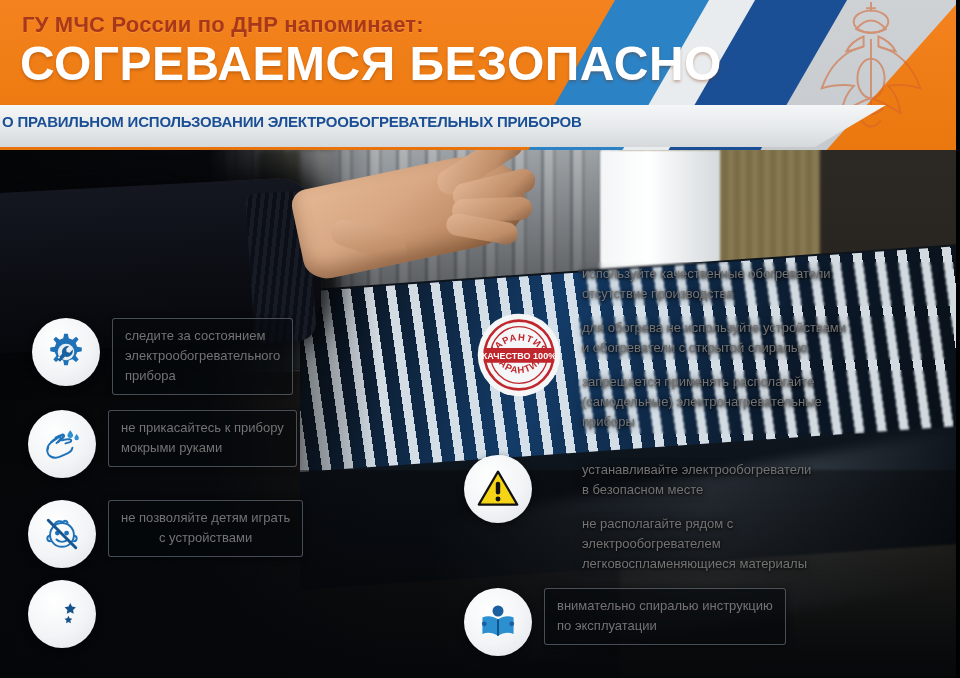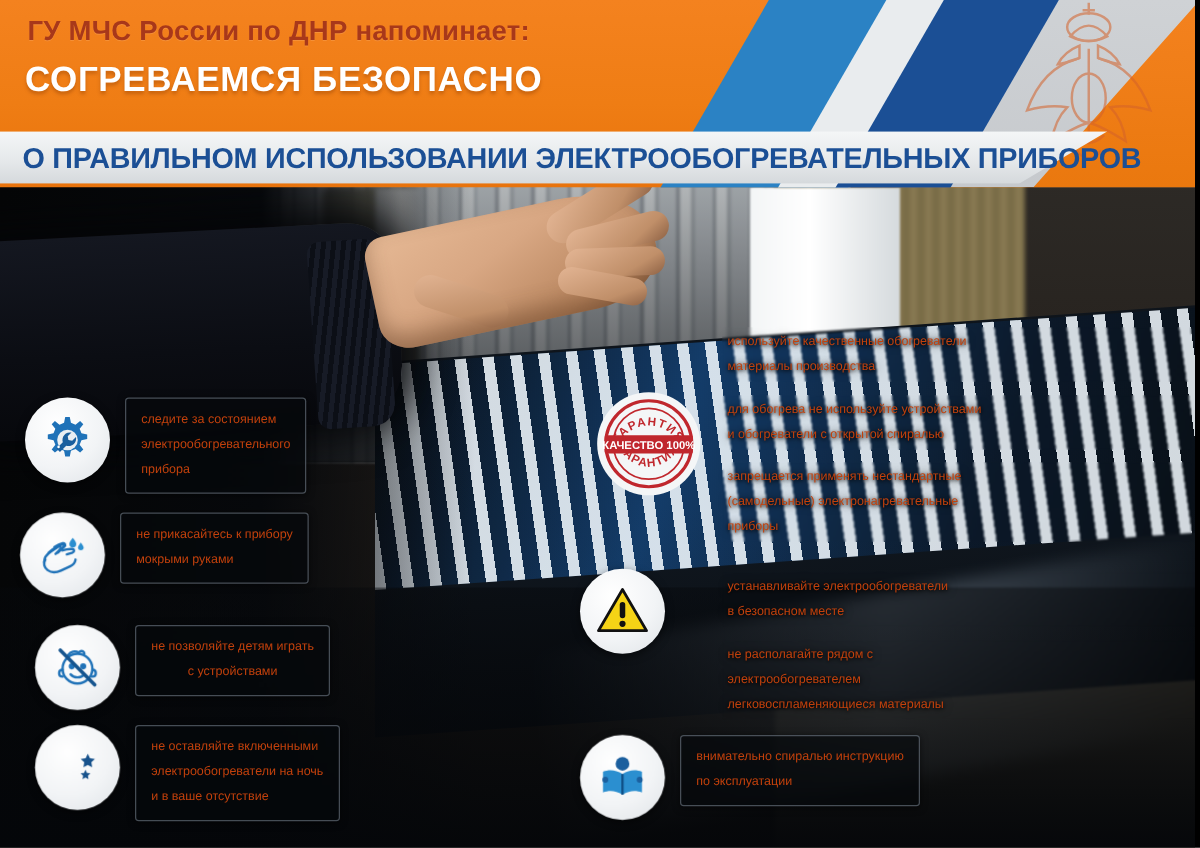--- a/index.html
+++ b/index.html
@@ -155,66 +155,66 @@
   }
   .hdr-eagle svg{width:100%;height:100%;}
 
   .hdr-line1{
     position:absolute;left:22px;top:12px;
     font-size:22px;font-weight:bold;color:#a8381a;letter-spacing:.2px;
     text-shadow:0 1px 0 rgba(255,190,140,.25);
   }
   .hdr-line2{
     position:absolute;left:20px;top:40px;
-    font-size:28px;font-weight:bold;color:#ffffff;letter-spacing:.5px;
+    font-size:48px;font-weight:bold;color:#ffffff;letter-spacing:.5px;
     line-height:48px;
     text-shadow:0 2px 3px rgba(120,50,0,.35);
   }
 
   
   .subbar{
     position:absolute;left:0;top:105px;width:886px;height:42px;
     background:linear-gradient(180deg,#f4f6f7 0%,#e6e9eb 55%,#d5d9dc 100%);
     clip-path:polygon(0 0,100% 0,92% 100%,0 100%);
     box-shadow:0 1px 3px rgba(0,0,0,.35);
   }
   .subbar-text{
-    position:absolute;left:18px;top:113px;width:880px;
-    font-size:23px;font-weight:bold;color:#1b4f95;letter-spacing:-.2px;
+    position:absolute;left:2px;top:113px;width:880px;
+    font-size:15px;font-weight:bold;color:#1b4f95;letter-spacing:-.2px;
     white-space:nowrap;
   }
 
   
   .tip{position:absolute;display:flex;align-items:flex-start;}
   .badge{
     width:68px;height:68px;border-radius:50%;flex:0 0 68px;
     background:radial-gradient(circle at 38% 32%,#ffffff 0%,#f2f4f6 55%,#dfe3e7 100%);
     box-shadow:0 2px 7px rgba(0,0,0,.55);
     display:flex;align-items:center;justify-content:center;
   }
   .badge svg{width:44px;height:44px;display:block;}
   .txtbox{
     margin-left:12px;
     background:rgba(5,8,12,.62);
     border:1px solid rgba(150,165,180,.45);
     border-radius:3px;
     padding:7px 12px 8px 12px;
-    color:#c2410c;font-size:10px;line-height:20px;
+    color:#737373;font-size:13px;line-height:20px;
     box-shadow:0 1px 6px rgba(0,0,0,.55);
     backdrop-filter:blur(1px);
   }
   .txtbox.plain{
     background:transparent;border:none;box-shadow:none;
     text-shadow:0 1px 3px rgba(0,0,0,.95),0 0 8px rgba(0,0,0,.8);
     padding:4px 6px;
   }
 
   
-  #tip1{left:20px;top:318px;}
-  #tip2{left:16px;top:410px;}
+  #tip1{left:32px;top:318px;}
+  #tip2{left:28px;top:410px;}
   #tip3{left:28px;top:500px;text-align:center;}
   #tip4{left:28px;top:580px;}
 
   
   #rtip-block{position:absolute;left:566px;top:262px;width:388px;}
   #rtip-block .txtbox.plain{padding:2px 4px;margin-bottom:10px;}
   #stamp{position:absolute;left:476px;top:312px;width:86px;height:86px;}
   #tip-warn{left:464px;top:455px;}
   #tip-read{left:464px;top:588px;}
   #warn-texts{position:absolute;left:566px;top:458px;width:392px;}
@@ -348,25 +348,20 @@
     </div>
   </div>
 
   <div class="tip" id="tip4">
     <div class="badge">
       <svg viewBox="0 0 48 48">
         <path d="M29 8A17 17 0 1 0 29 42 14 14 0 0 1 29 8z" fill="#1f72b8"></path>
         <path d="M33 12l1.9 3.9 4.3.6-3.1 3 .7 4.3-3.8-2-3.8 2 .7-4.3-3.1-3 4.3-.6z" fill="#17528c"></path>
         <path d="M31 26l1.3 2.7 3 .4-2.2 2.1.5 3-2.6-1.4-2.6 1.4.5-3-2.2-2.1 3-.4z" fill="#17528c"></path>
       </svg>
-    </div>
-    <div class="txtbox">
-      <div>не оставляйте включенными</div>
-      <div>электрообогреватели на ночь</div>
-      <div>и в ваше отсутствие</div>
     </div>
   </div>
 
   <div id="stamp">
     <svg viewBox="0 0 100 100">
       <circle cx="50" cy="50" r="48" fill="#f4f6f7"></circle>
       <circle cx="50" cy="50" r="40" fill="none" stroke="#c0272d" stroke-width="3"></circle>
       <circle cx="50" cy="50" r="33" fill="none" stroke="#c0272d" stroke-width="1.6"></circle>
       <defs>
         <path id="arcTop" d="M20 54 a32 32 0 0 1 60 0"></path>
@@ -379,28 +374,28 @@
         <textPath href="#arcBot" startOffset="50%" text-anchor="middle">ГАРАНТИЯ</textPath>
       </text>
       <rect x="9" y="42" width="82" height="17" fill="#c0272d" rx="1.5"></rect>
       <text x="50" y="54.5" font-size="10.5" font-weight="bold" fill="#ffffff" text-anchor="middle" font-family="'Liberation Sans',sans-serif">КАЧЕСТВО 100%</text>
     </svg>
   </div>
 
   <div id="rtip-block">
     <div class="txtbox plain">
       <div>используйте качественные обогреватели</div>
-      <div>материалы производства</div>
+      <div>отсутствие производства</div>
     </div>
     <div class="txtbox plain">
       <div>для обогрева не используйте устройствами</div>
       <div>и обогреватели с открытой спиралью</div>
     </div>
     <div class="txtbox plain">
-      <div>запрещается применять нестандартные</div>
+      <div>запрещается применять располагайте</div>
       <div>(самодельные) электронагревательные</div>
       <div>приборы</div>
     </div>
   </div>
 
   <div class="tip" id="tip-warn">
     <div class="badge">
       <svg viewBox="0 0 48 48">
         <path d="M24 5L45 41H3z" fill="#f5d316" stroke="#111" stroke-width="2.4" stroke-linejoin="round"></path>
         <rect x="21.6" y="16" width="4.8" height="14" rx="2.4" fill="#111"></rect>

